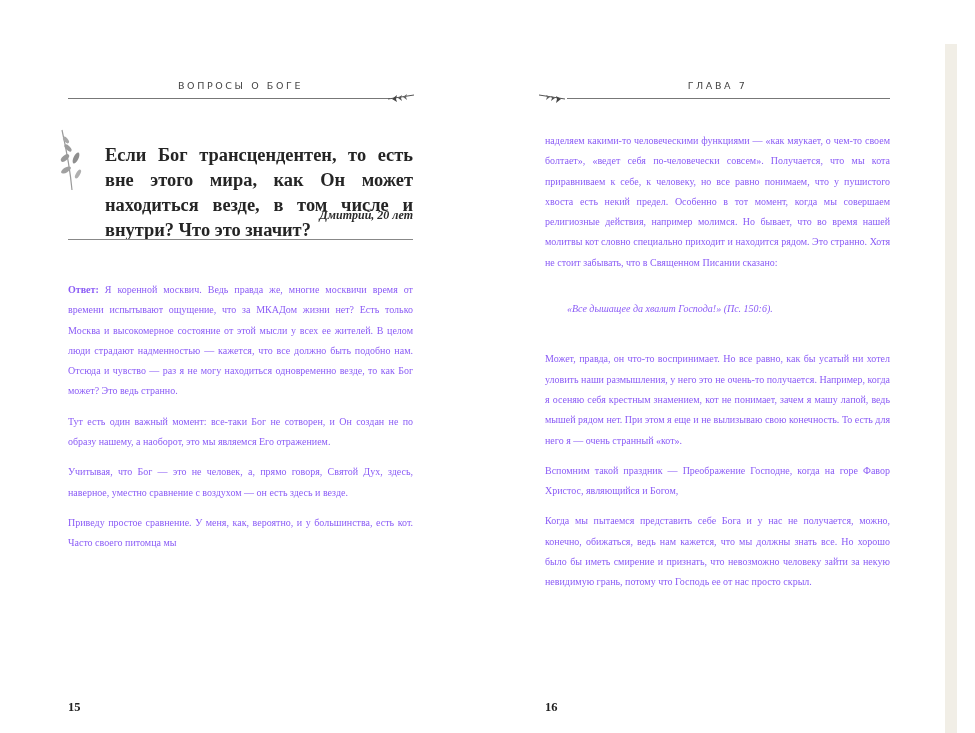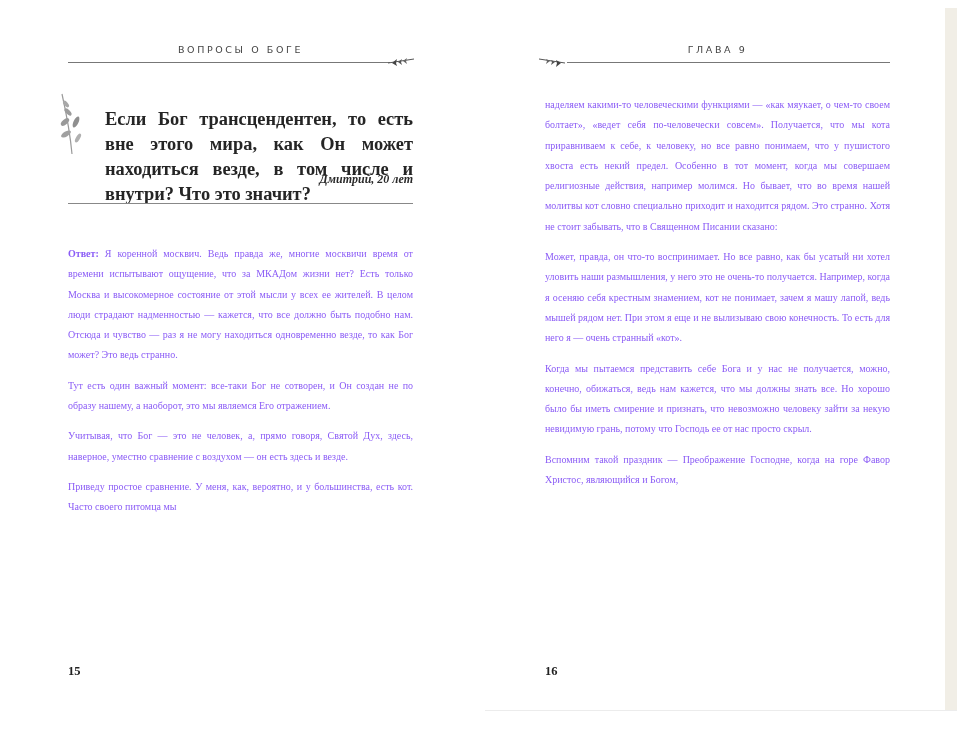--- a/index.html
+++ b/index.html
@@ -2,21 +2,21 @@
 <html><head>
 <meta charset="utf-8">
 <style>
   html, body { margin: 0; padding: 0; }
   body {
     width: 975px; height: 733px; position: relative; overflow: hidden;
     background: #ffffff;
     font-family: "Liberation Serif", "DejaVu Serif", serif;
     color: #2a2a2a;
   }
-  .spread { position: absolute; inset: 0; }
+  .spread { position: absolute; inset: 0; margin-top: 36px; }
   .edge-strip {
     position: absolute; left: 945px; top: 8px; width: 12px; height: 702px;
     background: #f1eee6;
   }
   .bottom-rule {
     position: absolute; left: 485px; top: 710px; width: 472px; height: 1px;
     background: #ececec;
   }
   .page { position: absolute; top: 0; }
   .page.left { left: 68px; width: 345px; }
@@ -106,31 +106,32 @@
       <p><span class="lbl">Ответ:</span><span> Я коренной москвич. Ведь правда же, многие москвичи время от времени испытывают ощущение, что за МКАДом жизни нет? Есть только Москва и высокомерное состояние от этой мысли у всех ее жителей. В целом люди страдают надменностью — кажется, что все должно быть подобно нам. Отсюда и чувство — раз я не могу находиться одновременно везде, то как Бог может? Это ведь странно.</span></p>
       <p>Тут есть один важный момент: все-таки Бог не сотворен, и Он создан не по образу нашему, а наоборот, это мы являемся Его отражением.</p>
       <p>Учитывая, что Бог — это не человек, а, прямо говоря, Святой Дух, здесь, наверное, уместно сравнение с воздухом — он есть здесь и везде.</p>
       <p>Приведу простое сравнение. У меня, как, вероятно, и у большинства, есть кот. Часто своего питомца мы</p>
     </div>
 
     <div class="folio">15</div>
   </div>
 
   <div class="page right">
-    <div class="running-head">ГЛАВА 9</div>
+    <div class="running-head">ГЛАВА 7</div>
     <div class="head-rule"></div>
     <svg class="sprig" viewBox="0 0 28 14">
       <line x1="2" y1="4" x2="28" y2="8" stroke="#555" stroke-width="1"></line>
       <path d="M9 4 L13 6 L9 9 L10 6 Z" fill="#666"></path>
       <path d="M14 5 L18 7 L14 10 L15 7 Z" fill="#555"></path>
       <path d="M19 5 L24 8 L19 12 L20 8 Z" fill="#444"></path>
     </svg>
 
     <div class="body-text">
       <p>наделяем какими-то человеческими функциями — «как мяукает, о чем-то своем болтает», «ведет себя по-человечески совсем». Получается, что мы кота приравниваем к себе, к человеку, но все равно понимаем, что у пушистого хвоста есть некий предел. Особенно в тот момент, когда мы совершаем религиозные действия, например молимся. Но бывает, что во время нашей молитвы кот словно специально приходит и находится рядом. Это странно. Хотя не стоит забывать, что в Священном Писании сказано:</p>
+      <p class="quote">«Все дышащее да хвалит Господа!» (Пс. 150:6).</p>
       <p>Может, правда, он что-то воспринимает. Но все равно, как бы усатый ни хотел уловить наши размышления, у него это не очень-то получается. Например, когда я осеняю себя крестным знамением, кот не понимает, зачем я машу лапой, ведь мышей рядом нет. При этом я еще и не вылизываю свою конечность. То есть для него я — очень странный «кот».</p>
+      <p>Вспомним такой праздник — Преображение Господне, когда на горе Фавор Христос, являющийся и Богом,</p>
       <p>Когда мы пытаемся представить себе Бога и у нас не получается, можно, конечно, обижаться, ведь нам кажется, что мы должны знать все. Но хорошо было бы иметь смирение и признать, что невозможно человеку зайти за некую невидимую грань, потому что Господь ее от нас просто скрыл.</p>
-      <p>Вспомним такой праздник — Преображение Господне, когда на горе Фавор Христос, являющийся и Богом,</p>
     </div>
 
     <div class="folio">16</div>
   </div>
 </div>
 
 </body></html>

